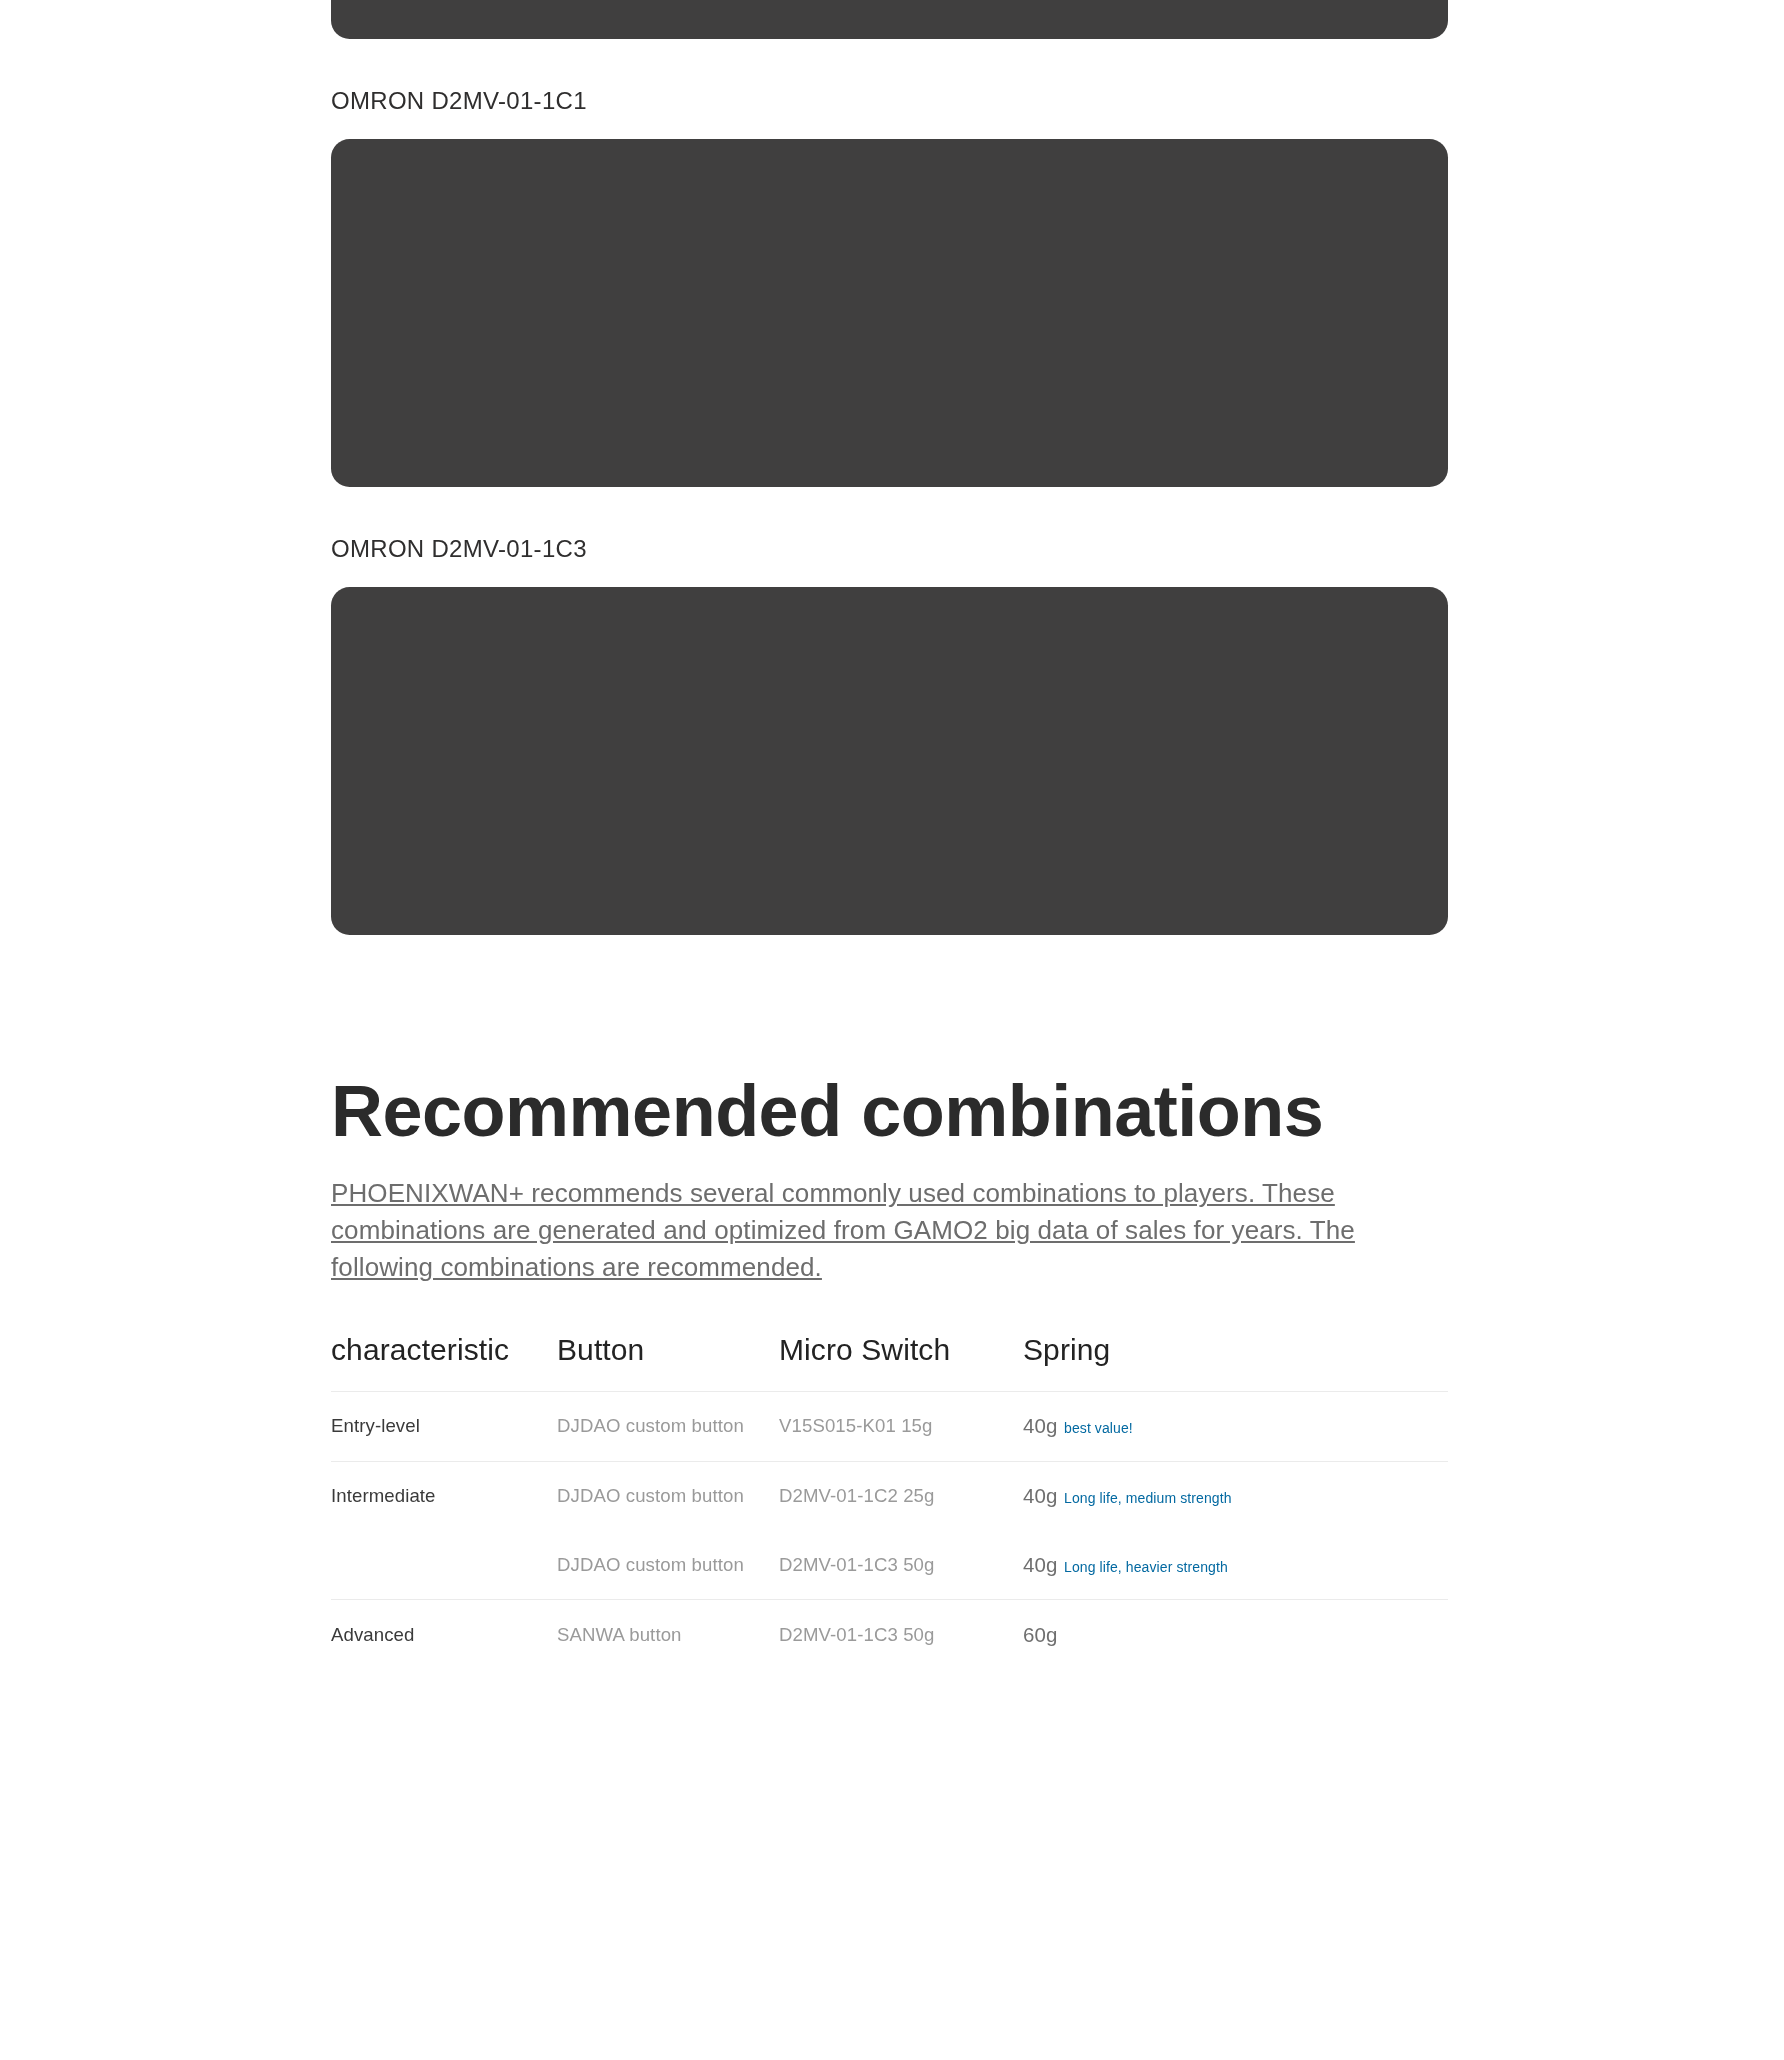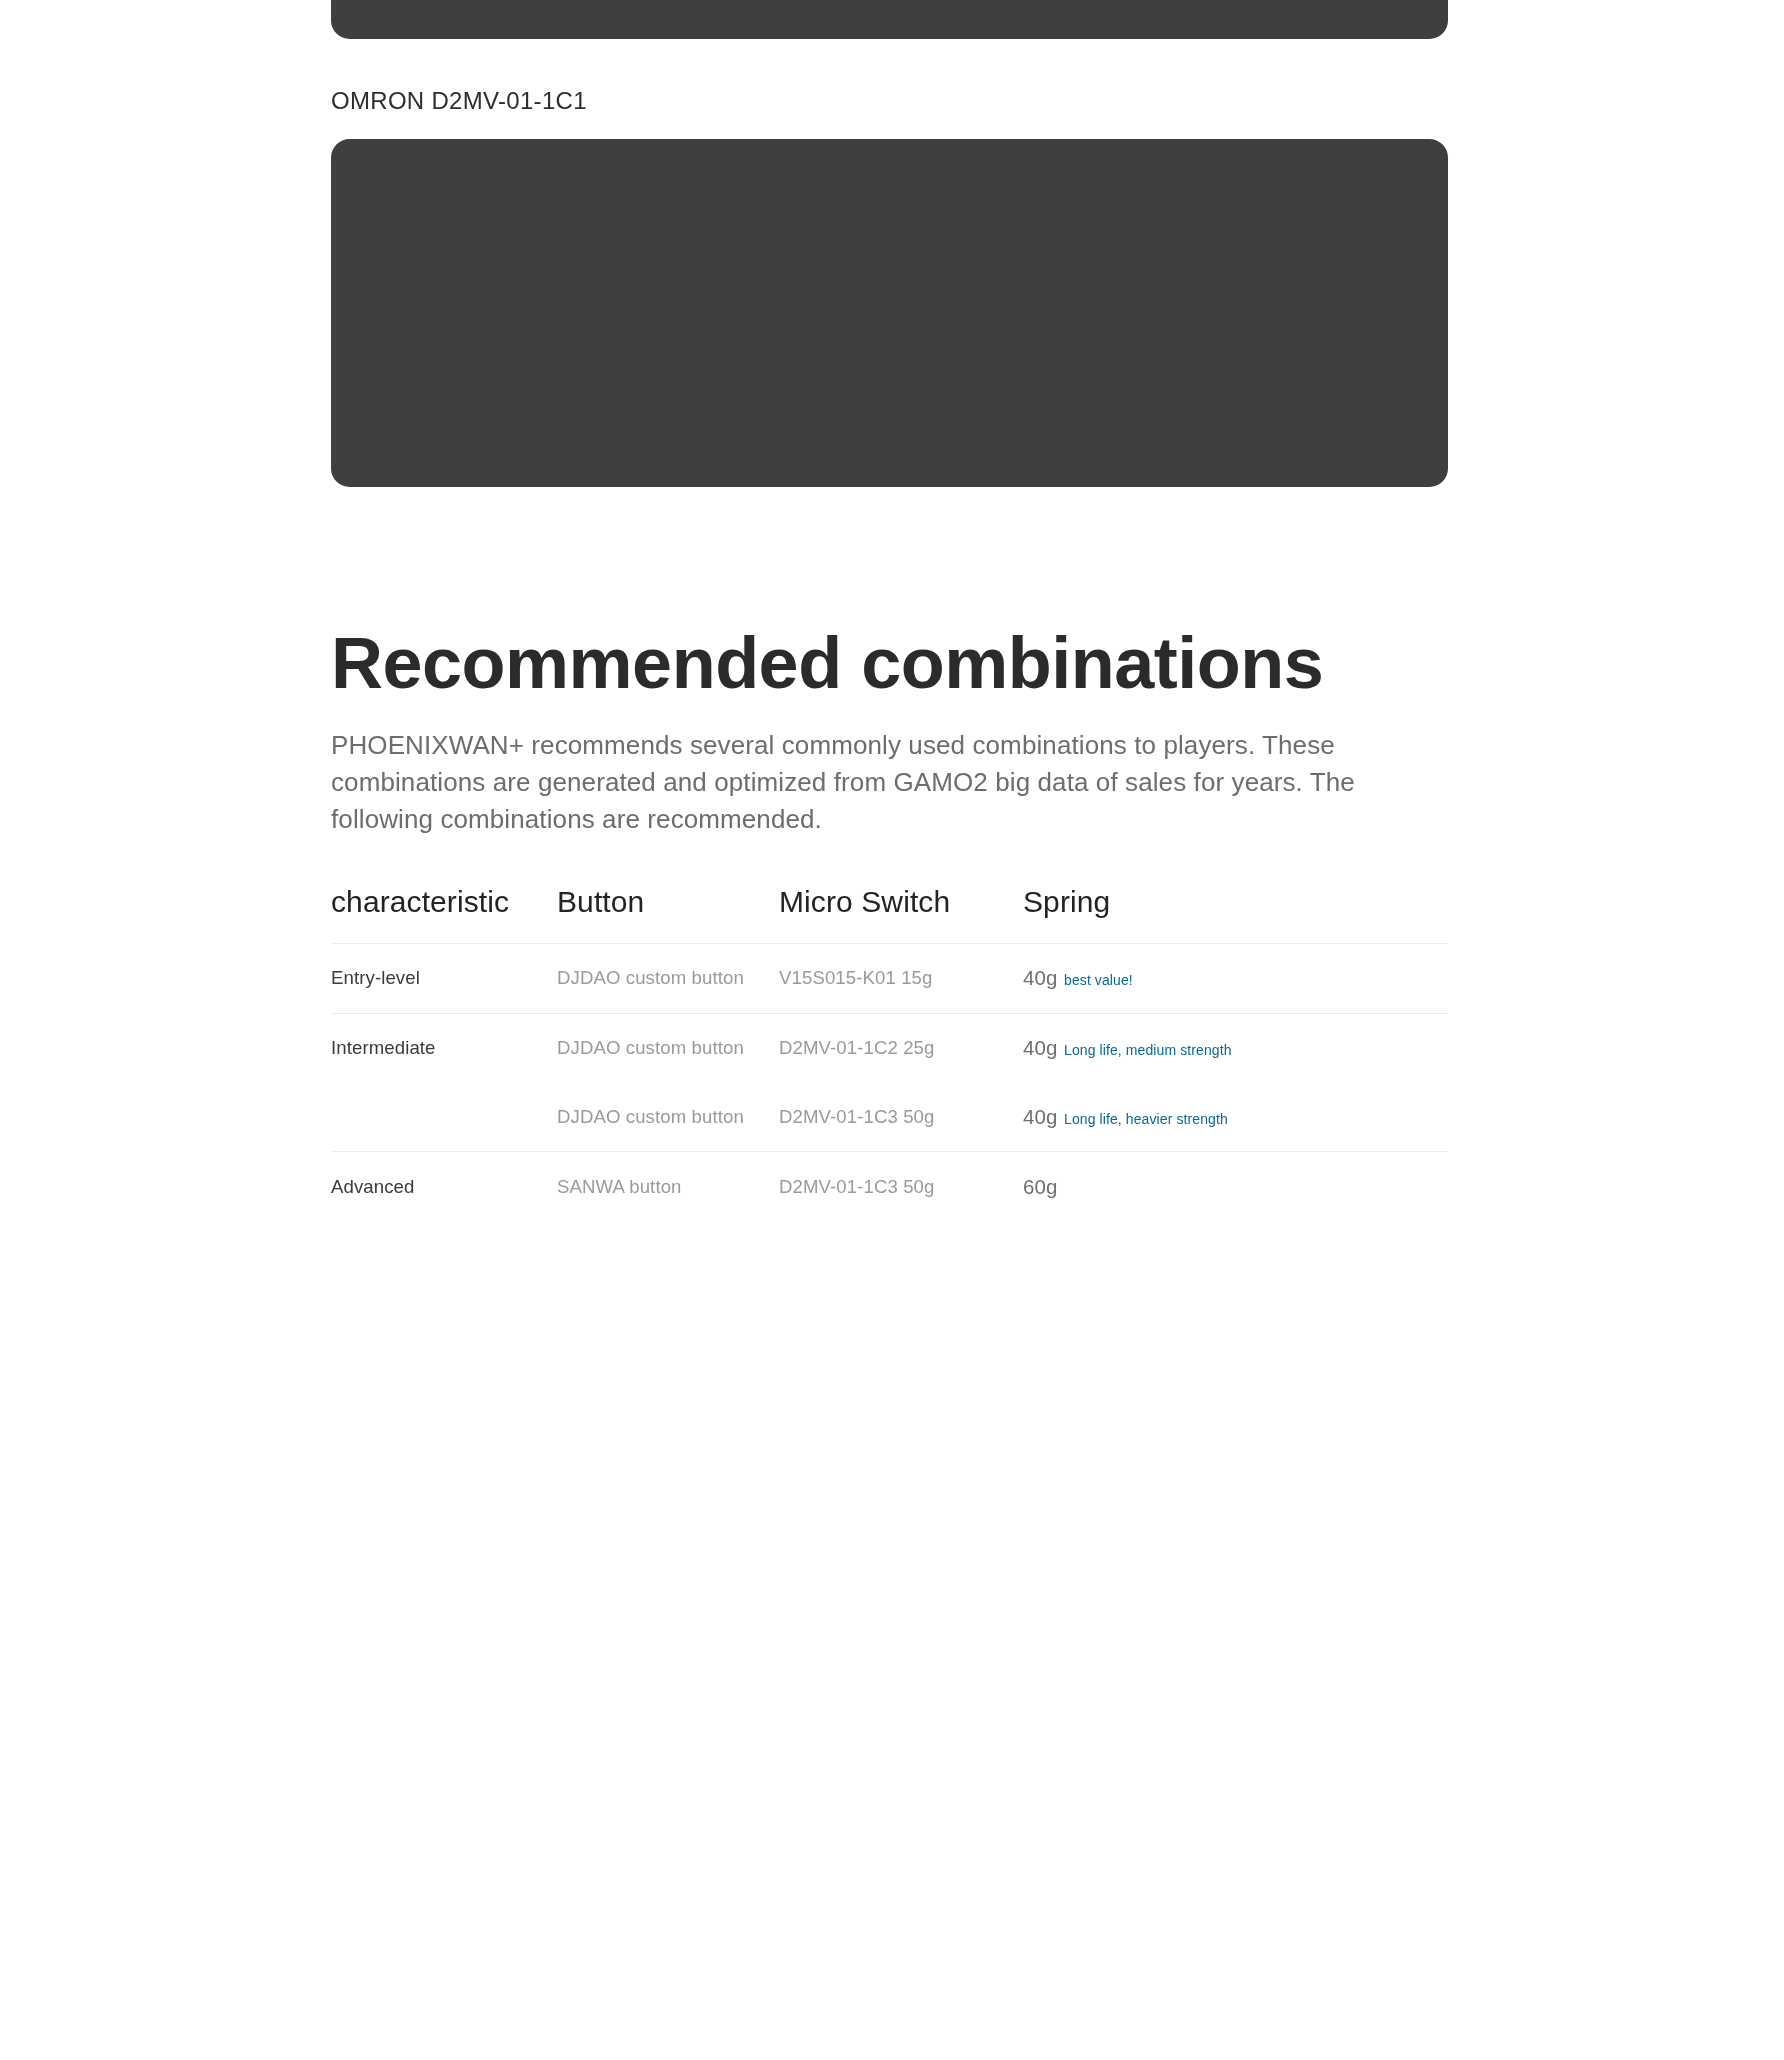--- a/index.html
+++ b/index.html
@@ -56,20 +56,21 @@
     line-height: 1.06;
   }
 
   .section-desc {
     font-size: 26px;
     font-weight: 400;
     color: #6d6d6d;
     line-height: 1.42;
     letter-spacing: 0.1px;
     max-width: 1105px;
+    text-decoration: underline;
   }
 
   
   .combo-table {
     width: 1117px;
     border-collapse: collapse;
     table-layout: fixed;
   }
   .combo-table col.c-char   { width: 226px; }
   .combo-table col.c-btn    { width: 222px; }
@@ -134,20 +135,24 @@
     <div class="block-group">
       <div class="media-block clipped-top" style="height:39px;"></div>
     </div>
 
     <div class="block-group">
       <div class="media-label" style="margin-top:50px;">OMRON D2MV-01-1C1</div>
       <div class="media-block" style="height:348px;margin-top:26px;"></div>
     </div>
 
 
+    <div class="block-group">
+      <div class="media-label" style="margin-top:50px;">OMRON D2MV-01-1C3</div>
+      <div class="media-block" style="height:348px;margin-top:26px;"></div>
+    </div>
 
     <div style="margin-top:138px;">
 
       <h2 class="section-title">Recommended combinations</h2>
 
       <p class="section-desc" style="margin-top:26px;">PHOENIXWAN+ recommends several commonly used combinations to players. These combinations are generated and optimized from GAMO2 big data of sales for years. The following combinations are recommended.</p>
 
       <table class="combo-table" style="margin-top:47px;">
         <colgroup>
           <col class="c-char">

